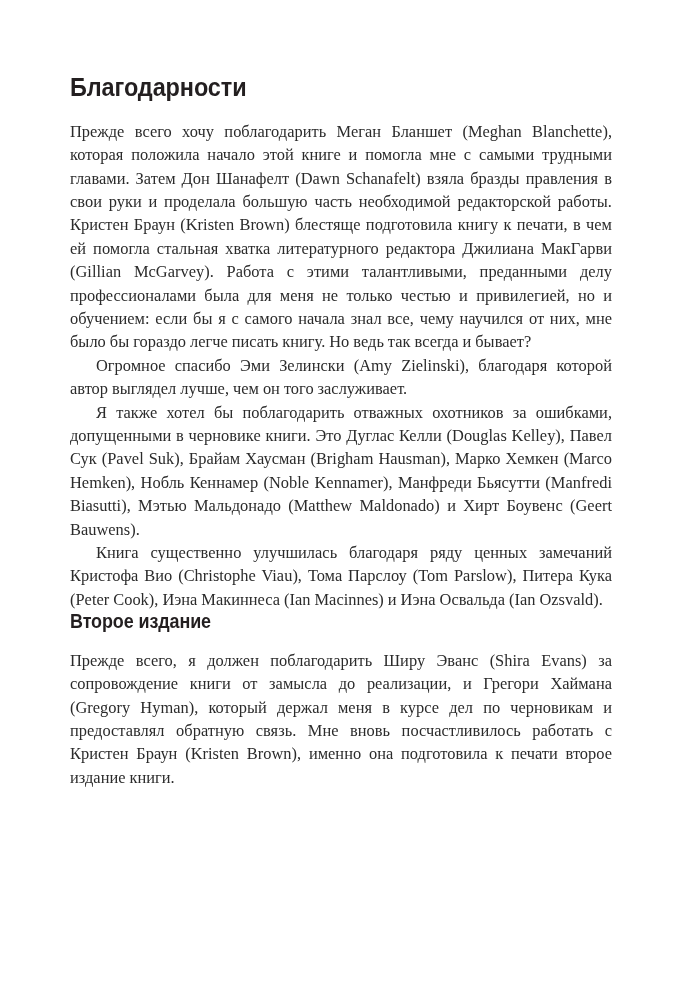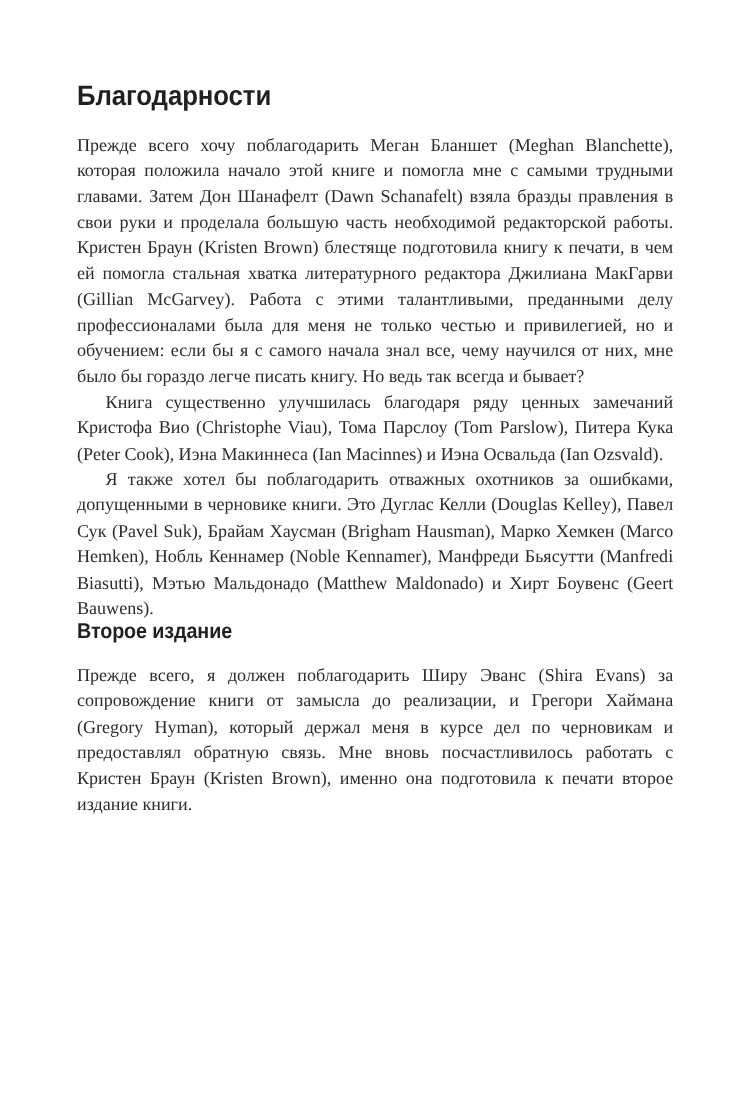--- a/index.html
+++ b/index.html
@@ -75,24 +75,25 @@
 
 <div class="page">
   <div class="content">
 
     <div class="block-main-heading">
       <h1 class="h-section h-main">Благодарности</h1>
     </div>
 
     <p class="para">Прежде всего хочу поблагодарить Меган Бланшет (Meghan Blanchette), которая положила начало этой книге и помогла мне с самыми трудными главами. Затем Дон Шанафелт (Dawn Schanafelt) взяла бразды правления в свои руки и проделала большую часть необходимой редакторской работы. Кристен Браун (Kristen Brown) блестяще подготовила книгу к печати, в чем ей помогла стальная хватка литературного редактора Джилиана МакГарви (Gillian McGarvey). Работа с этими талантливыми, преданными делу профессионалами была для меня не только честью и привилегией, но и обучением: если бы я с самого начала знал все, чему научился от них, мне было бы гораздо легче писать книгу. Но ведь так всегда и бывает?</p>
 
+    <p class="para indent">Огромное спасибо Эми Зелински (Amy Zielinski), благодаря которой автор выглядел лучше, чем он того заслуживает.</p>
+
+    <p class="para indent">Я также хотел бы поблагодарить отважных охотников за ошибками, допущенными в черновике книги. Это Дуглас Келли (Douglas Kelley), Павел Сук (Pavel Suk), Брайам Хаусман (Brigham Hausman), Марко Хемкен (Marco Hemken), Нобль Кеннамер (Noble Kennamer), Манфреди Бьясутти (Manfredi Biasutti), Мэтью Мальдонадо (Matthew Maldonado) и Хирт Боувенс (Geert Bauwens).</p>
 
     <p class="para indent">Книга существенно улучшилась благодаря ряду ценных замечаний Кристофа Вио (Christophe Viau), Тома Парслоу (Tom Parslow), Питера Кука (Peter Cook), Иэна Макиннеса (Ian Macinnes) и Иэна Освальда (Ian Ozsvald).</p>
-
-    <p class="para indent">Я также хотел бы поблагодарить отважных охотников за ошибками, допущенными в черновике книги. Это Дуглас Келли (Douglas Kelley), Павел Сук (Pavel Suk), Брайам Хаусман (Brigham Hausman), Марко Хемкен (Marco Hemken), Нобль Кеннамер (Noble Kennamer), Манфреди Бьясутти (Manfredi Biasutti), Мэтью Мальдонадо (Matthew Maldonado) и Хирт Боувенс (Geert Bauwens).</p>
 
     <div class="block-sub-heading">
       <h2 class="h-section h-sub">Второе издание</h2>
     </div>
 
     <p class="para">Прежде всего, я должен поблагодарить Ширу Эванс (Shira Evans) за сопровождение книги от замысла до реализации, и Грегори Хаймана (Gregory Hyman), который держал меня в курсе дел по черновикам и предоставлял обратную связь. Мне вновь посчастливилось работать с Кристен Браун (Kristen Brown), именно она подготовила к печати второе издание книги.</p>
 
 
   </div>
 </div>

